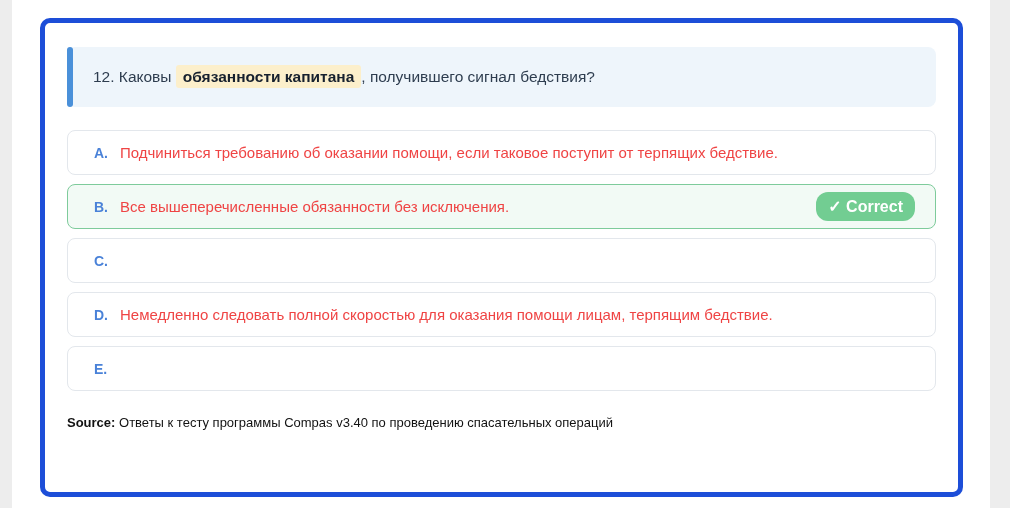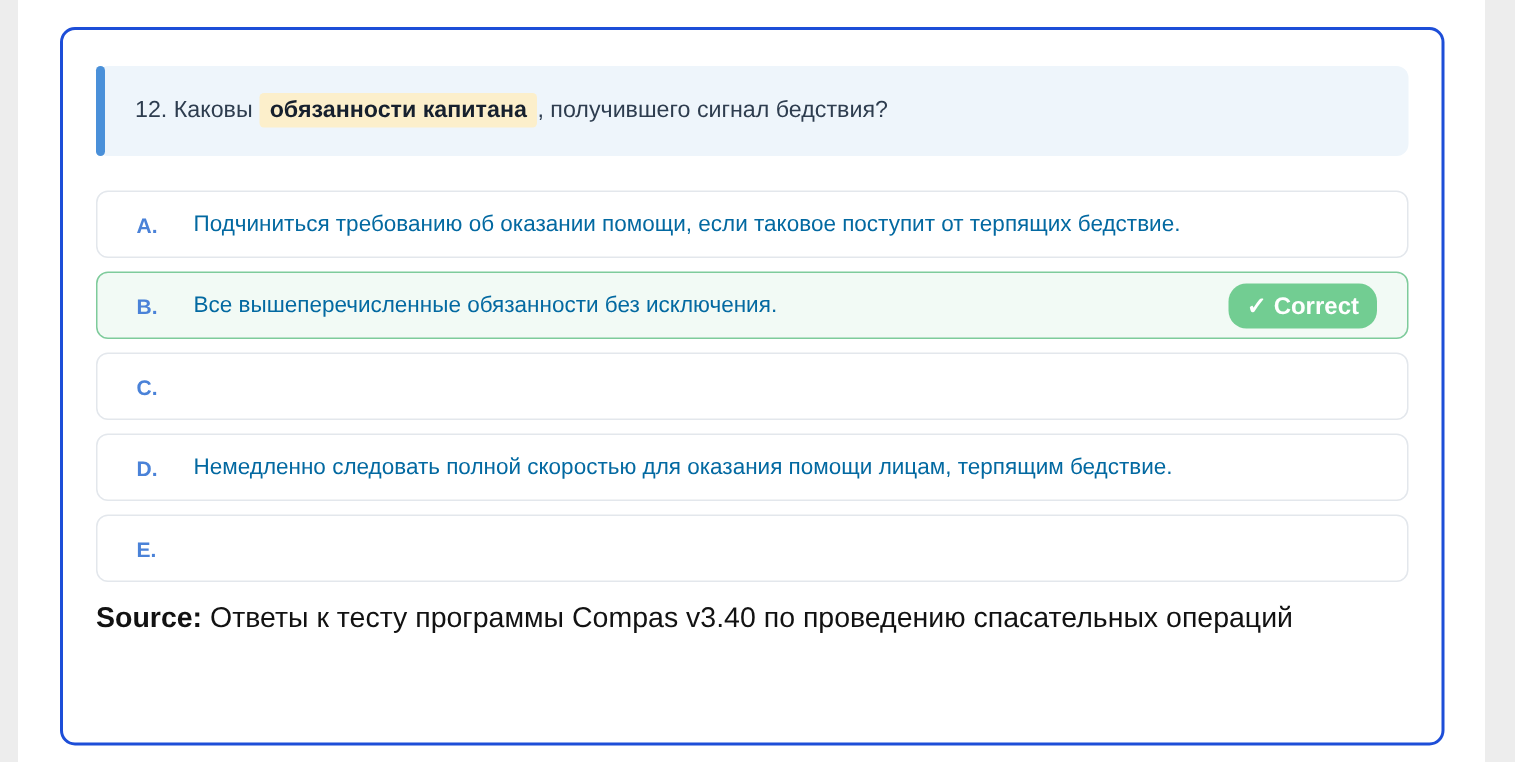--- a/index.html
+++ b/index.html
@@ -14,21 +14,21 @@
     position: absolute;
     left: 12px; top: 0;
     width: 978px; height: 508px;
     background: #ffffff;
   }
   .quiz-card {
     position: absolute;
     left: 28px; top: 18px;
     width: 923px; height: 479px;
     background: #ffffff;
-    border: 2px solid #1d4ed8;
+    border: 5px solid #1d4ed8;
     border-radius: 10px;
     padding: 24px 22px 0 22px;
   }
   .question-box {
     position: relative;
     height: 60px;
     background: #eef5fb;
     border-radius: 8px;
     display: flex;
     align-items: center;
@@ -77,36 +77,35 @@
   }
   .option-letter {
     font-size: 14px;
     font-weight: bold;
     color: #4a82d8;
     width: 26px;
     flex-shrink: 0;
   }
   .option-text {
     font-size: 15px;
-    color: #0369a1;
-    margin-left: 12px;
+    color: #ef4444;
   }
   .correct-badge {
     margin-left: auto;
     background: #72cd92;
     color: #ffffff;
     font-size: 16px;
     font-weight: bold;
     padding: 5px 12px;
     border-radius: 12px;
     white-space: nowrap;
   }
   .source-line {
-    margin-top: 14px;
-    font-size: 19px;
+    margin-top: 24px;
+    font-size: 13px;
     color: #121212;
   }
   .source-label { font-weight: bold; }
 </style>
 </head>
 <body>
 
 <div class="page-panel">
   <div class="quiz-card">
 

